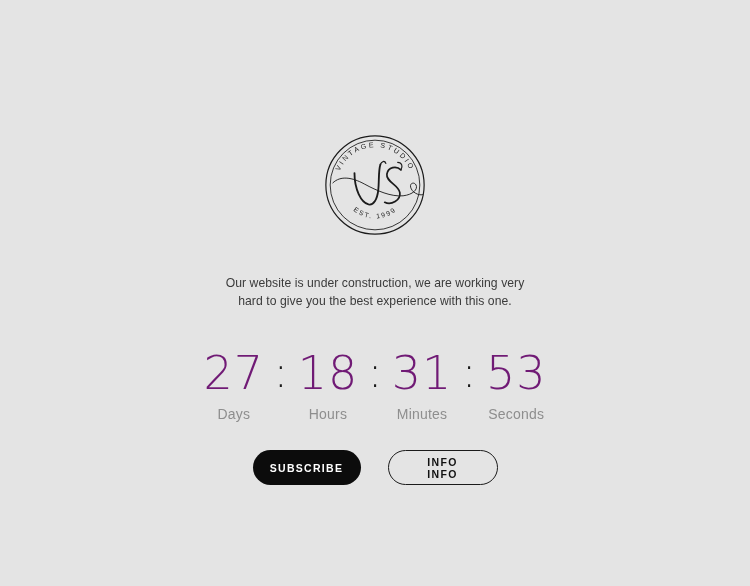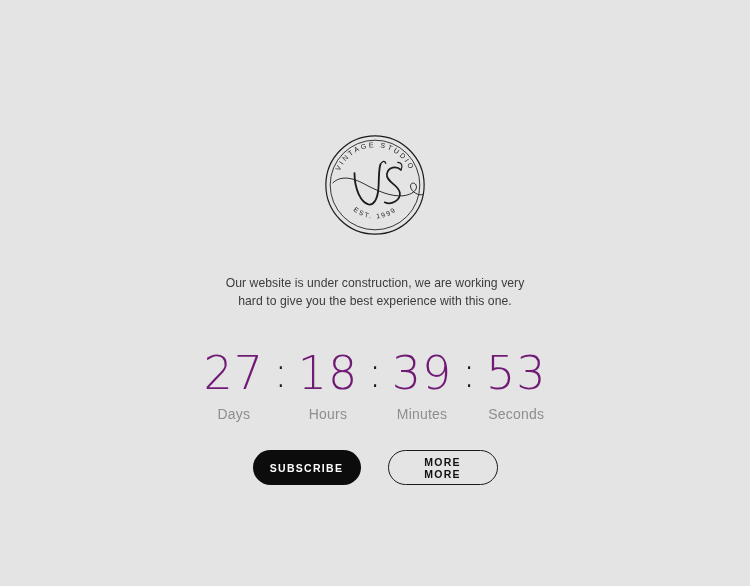--- a/index.html
+++ b/index.html
@@ -164,28 +164,28 @@
       <div class="cd-value">27</div>
       <div class="cd-label">Days</div>
     </div>
     <div class="cd-sep">:</div>
     <div class="cd-unit">
       <div class="cd-value">18</div>
       <div class="cd-label">Hours</div>
     </div>
     <div class="cd-sep">:</div>
     <div class="cd-unit">
-      <div class="cd-value">39</div>
+      <div class="cd-value">31</div>
       <div class="cd-label">Minutes</div>
     </div>
     <div class="cd-sep">:</div>
     <div class="cd-unit">
       <div class="cd-value">53</div>
       <div class="cd-label">Seconds</div>
     </div>
   </div>
 
   <div class="btn-row">
     <button class="btn btn-primary">SUBSCRIBE</button>
-    <button class="btn btn-secondary">MORE MORE</button>
+    <button class="btn btn-secondary">INFO INFO</button>
   </div>
 
 </div>
 
 </body></html>

